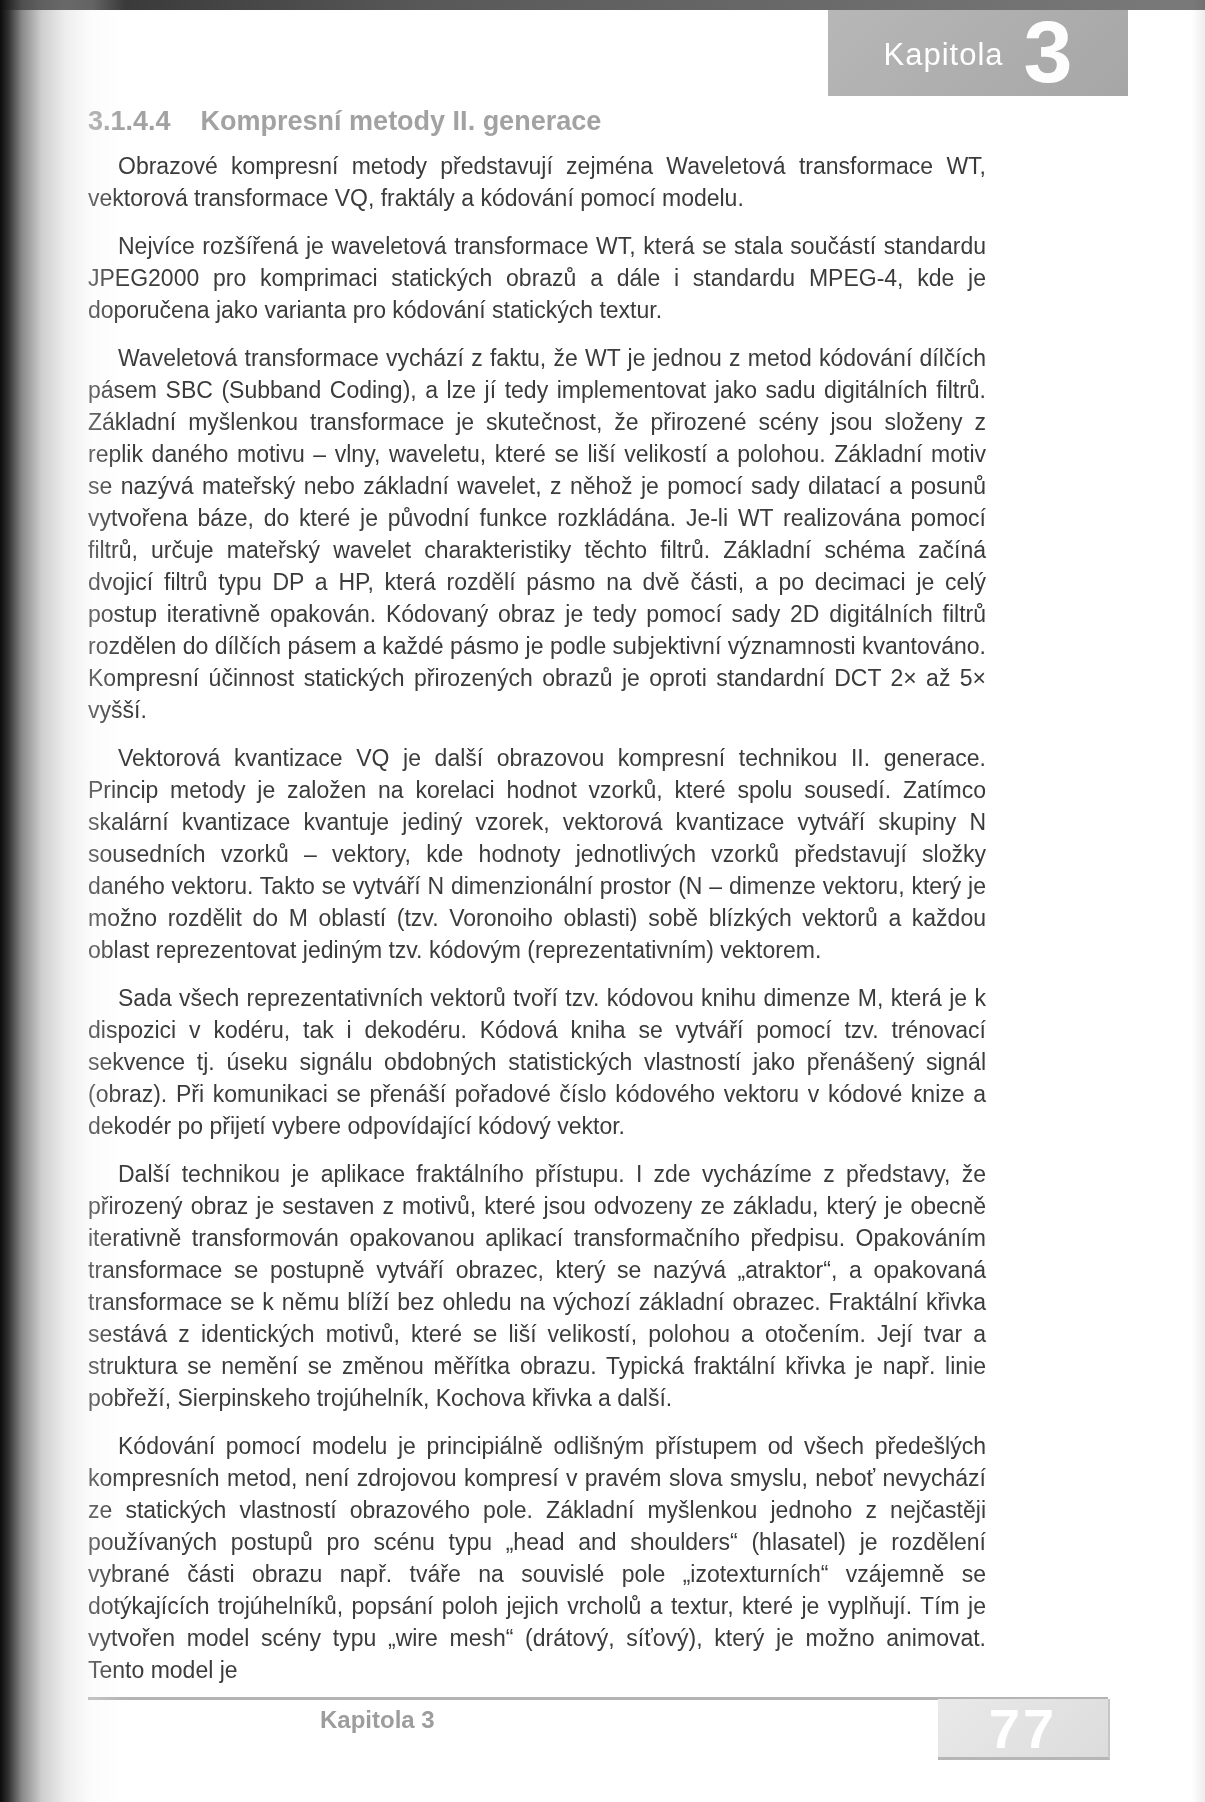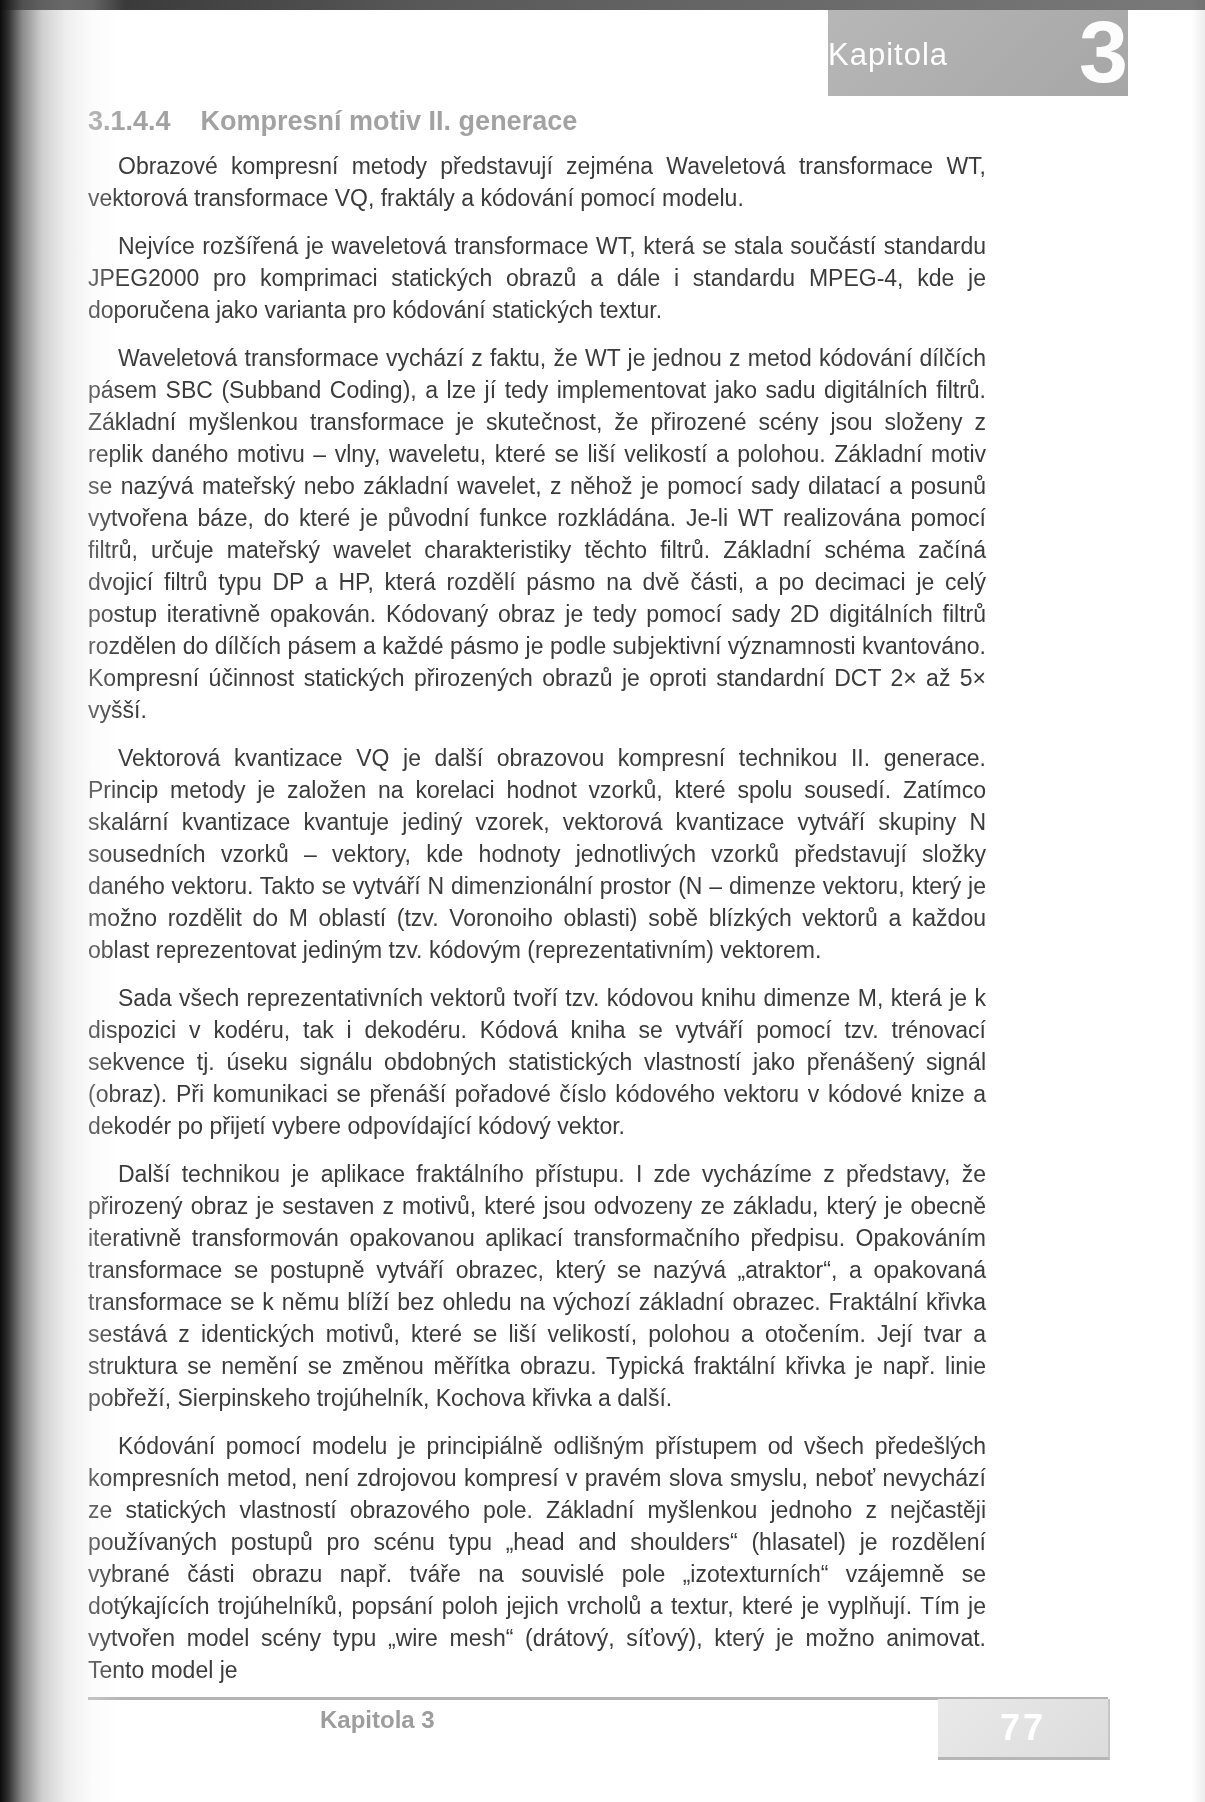--- a/index.html
+++ b/index.html
@@ -32,21 +32,21 @@
   .scan-right-edge {
     position: absolute; top: 0; bottom: 0; right: 0; width: 14px;
     background: linear-gradient(to left, rgba(0,0,0,0.07), rgba(0,0,0,0));
     z-index: 6; pointer-events: none;
   }
 
   
   .chapter-tab {
     position: absolute; left: 828px; top: 8px; width: 300px; height: 88px;
     background: linear-gradient(135deg, #b7b7b7, #a6a6a6);
-    display: flex; align-items: center; justify-content: space-between;
+    display: flex; align-items: center; justify-content: center;
     padding-right: 0; box-sizing: border-box;
     z-index: 4;
   }
   .chapter-tab .chapter-label {
     color: #ffffff; font-size: 31px; letter-spacing: 1px;
     margin-right: 20px; margin-top: 6px;
   }
   .chapter-tab .chapter-number {
     color: #fdfdfd; font-size: 88px; font-weight: bold; line-height: 88px;
   }
@@ -87,35 +87,35 @@
   }
   .page-number-box {
     position: absolute; left: 938px; top: 1699px; width: 170px; height: 58px;
     background: linear-gradient(135deg, #e9e9e9, #dcdcdc);
     border-right: 2px solid #c6c6c6;
     border-bottom: 3px solid #b6b6b6;
     display: flex; align-items: center; justify-content: center;
     z-index: 3;
   }
   .page-number-box .page-number {
-    color: #ffffff; font-size: 36px; font-weight: bold; letter-spacing: 3px;
+    color: #ffffff; font-size: 56px; font-weight: bold; letter-spacing: 3px;
   }
 </style>
 </head>
 <body>
 
 <div class="scan-top-edge"></div>
 
 <div class="chapter-tab">
   <span class="chapter-label">Kapitola</span>
   <span class="chapter-number">3</span>
 </div>
 
 <div class="section-heading">
-  <span class="heading-number">3.1.4.4</span><span class="heading-title">Kompresní motiv II. generace</span>
+  <span class="heading-number">3.1.4.4</span><span class="heading-title">Kompresní metody II. generace</span>
 </div>
 
 <div class="body-text">
   <p>Obrazové kompresní metody představují zejména Waveletová transformace WT, vektorová transformace VQ, fraktály a kódování pomocí modelu.</p>
   <p>Nejvíce rozšířená je waveletová transformace WT, která se stala součástí standardu JPEG2000 pro komprimaci statických obrazů a dále i standardu MPEG-4, kde je doporučena jako varianta pro kódování statických textur.</p>
   <p>Waveletová transformace vychází z faktu, že WT je jednou z metod kódování dílčích pásem SBC (Subband Coding), a lze jí tedy implementovat jako sadu digitálních filtrů. Základní myšlenkou transformace je skutečnost, že přirozené scény jsou složeny z replik daného motivu – vlny, waveletu, které se liší velikostí a polohou. Základní motiv se nazývá mateřský nebo základní wavelet, z něhož je pomocí sady dilatací a posunů vytvořena báze, do které je původní funkce rozkládána. Je-li WT realizována pomocí filtrů, určuje mateřský wavelet charakteristiky těchto filtrů. Základní schéma začíná dvojicí filtrů typu DP a HP, která rozdělí pásmo na dvě části, a po decimaci je celý postup iterativně opakován. Kódovaný obraz je tedy pomocí sady 2D digitálních filtrů rozdělen do dílčích pásem a každé pásmo je podle subjektivní významnosti kvantováno. Kompresní účinnost statických přirozených obrazů je oproti standardní DCT 2× až 5× vyšší.</p>
   <p>Vektorová kvantizace VQ je další obrazovou kompresní technikou II. generace. Princip metody je založen na korelaci hodnot vzorků, které spolu sousedí. Zatímco skalární kvantizace kvantuje jediný vzorek, vektorová kvantizace vytváří skupiny N sousedních vzorků – vektory, kde hodnoty jednotlivých vzorků představují složky daného vektoru. Takto se vytváří N dimenzionální prostor (N – dimenze vektoru, který je možno rozdělit do M oblastí (tzv. Voronoiho oblasti) sobě blízkých vektorů a každou oblast reprezentovat jediným tzv. kódovým (reprezentativním) vektorem.</p>
   <p>Sada všech reprezentativních vektorů tvoří tzv. kódovou knihu dimenze M, která je k dispozici v kodéru, tak i dekodéru. Kódová kniha se vytváří pomocí tzv. trénovací sekvence tj. úseku signálu obdobných statistických vlastností jako přenášený signál (obraz). Při komunikaci se přenáší pořadové číslo kódového vektoru v kódové knize a dekodér po přijetí vybere odpovídající kódový vektor.</p>
   <p>Další technikou je aplikace fraktálního přístupu. I zde vycházíme z představy, že přirozený obraz je sestaven z motivů, které jsou odvozeny ze základu, který je obecně iterativně transformován opakovanou aplikací transformačního předpisu. Opakováním transformace se postupně vytváří obrazec, který se nazývá „atraktor“, a opakovaná transformace se k němu blíží bez ohledu na výchozí základní obrazec. Fraktální křivka sestává z identických motivů, které se liší velikostí, polohou a otočením. Její tvar a struktura se nemění se změnou měřítka obrazu. Typická fraktální křivka je např. linie pobřeží, Sierpinskeho trojúhelník, Kochova křivka a další.</p>
   <p>Kódování pomocí modelu je principiálně odlišným přístupem od všech předešlých kompresních metod, není zdrojovou kompresí v pravém slova smyslu, neboť nevychází ze statických vlastností obrazového pole. Základní myšlenkou jednoho z nejčastěji používaných postupů pro scénu typu „head and shoulders“ (hlasatel) je rozdělení vybrané části obrazu např. tváře na souvislé pole „izotexturních“ vzájemně se dotýkajících trojúhelníků, popsání poloh jejich vrcholů a textur, které je vyplňují. Tím je vytvořen model scény typu „wire mesh“ (drátový, síťový), který je možno animovat. Tento model je</p>

